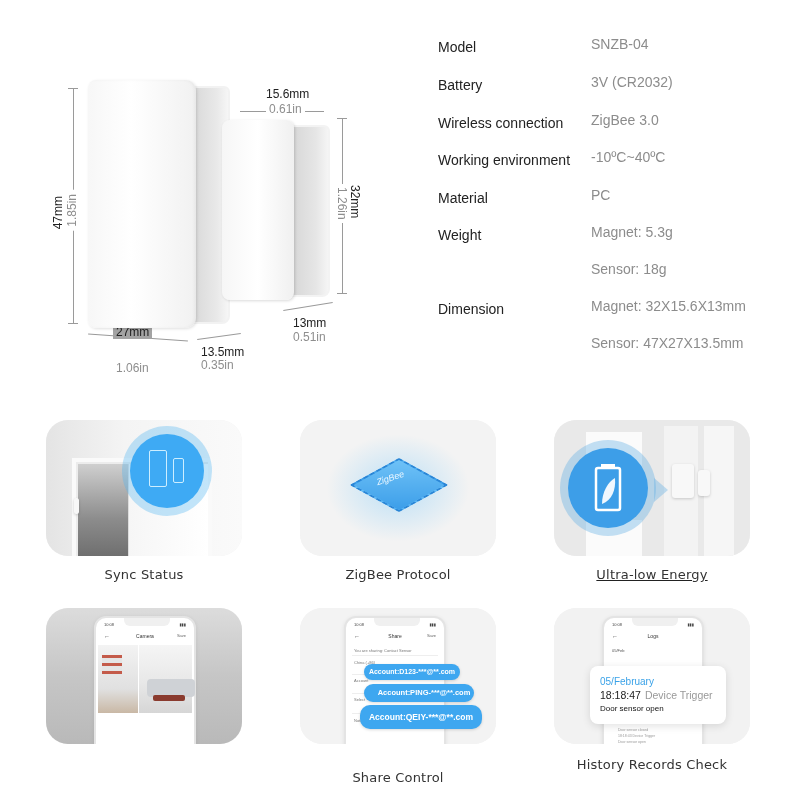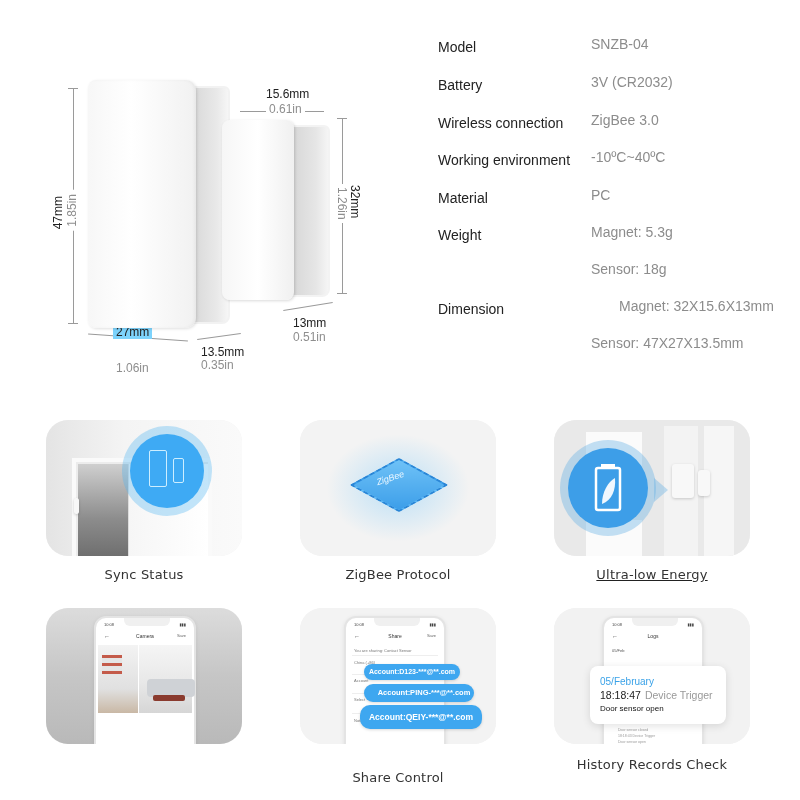--- a/index.html
+++ b/index.html
@@ -140,21 +140,21 @@
   <div class="dim-line" style="left:28px; top:18px; width:10px; height:1px;"></div>
   <div class="dim-line" style="left:28px; top:253px; width:10px; height:1px;"></div>
   <div class="dim-label vert-ccw" style="left:12px; top:122px; background:#fff; padding:4px 0;">
     <span class="dim-mm">47mm</span>
   </div>
   <div class="dim-label vert-ccw" style="left:26px; top:120px; background:#fff; padding:4px 0;">
     <span class="dim-in">1.85in</span>
   </div>
 
   <div class="dim-line" style="left:48px; top:267px; width:100px; height:1px; transform:rotate(4deg);"></div>
-  <div class="dim-label" style="left:73px; top:256px; background:#7dd3fc; padding:0 3px;">
+  <div class="dim-label" style="left:73px; top:256px; background:#a3a3a3; padding:0 3px;">
     <span class="dim-mm">27mm</span>
   </div>
   <div class="dim-label" style="left:76px; top:276px;margin-top:16px;">
     <span class="dim-in">1.06in</span>
   </div>
 
   <div class="dim-line" style="left:157px; top:266px; width:44px; height:1px; transform:rotate(-8deg);"></div>
   <div class="dim-label" style="left:161px; top:276px;">
     <span class="dim-mm">13.5mm</span>
   </div>
@@ -210,21 +210,21 @@
     <span class="spec-label">Material</span>
     <span class="spec-value" style="top:-3px;">PC</span>
   </div>
   <div class="spec-row" style="top:191px;">
     <span class="spec-label">Weight</span>
     <span class="spec-value" style="top:-3px;">Magnet: 5.3g</span>
     <span class="spec-value" style="top:34px;">Sensor: 18g</span>
   </div>
   <div class="spec-row" style="top:265px;">
     <span class="spec-label">Dimension</span>
-    <span class="spec-value" style="top:-3px;margin-left:28px;">Magnet: 32X15.6X13mm</span>
+    <span class="spec-value" style="top:-3px;">Magnet: 32X15.6X13mm</span>
     <span class="spec-value" style="top:34px;">Sensor: 47X27X13.5mm</span>
   </div>
 </div>
 
 <div class="tile" style="left:46px; top:420px;">
   <div class="tile-img">
     <div class="sync-bg"></div>
     <div class="door-frame"></div>
     <div class="hallway"></div>
     <div class="door-panel"></div>

